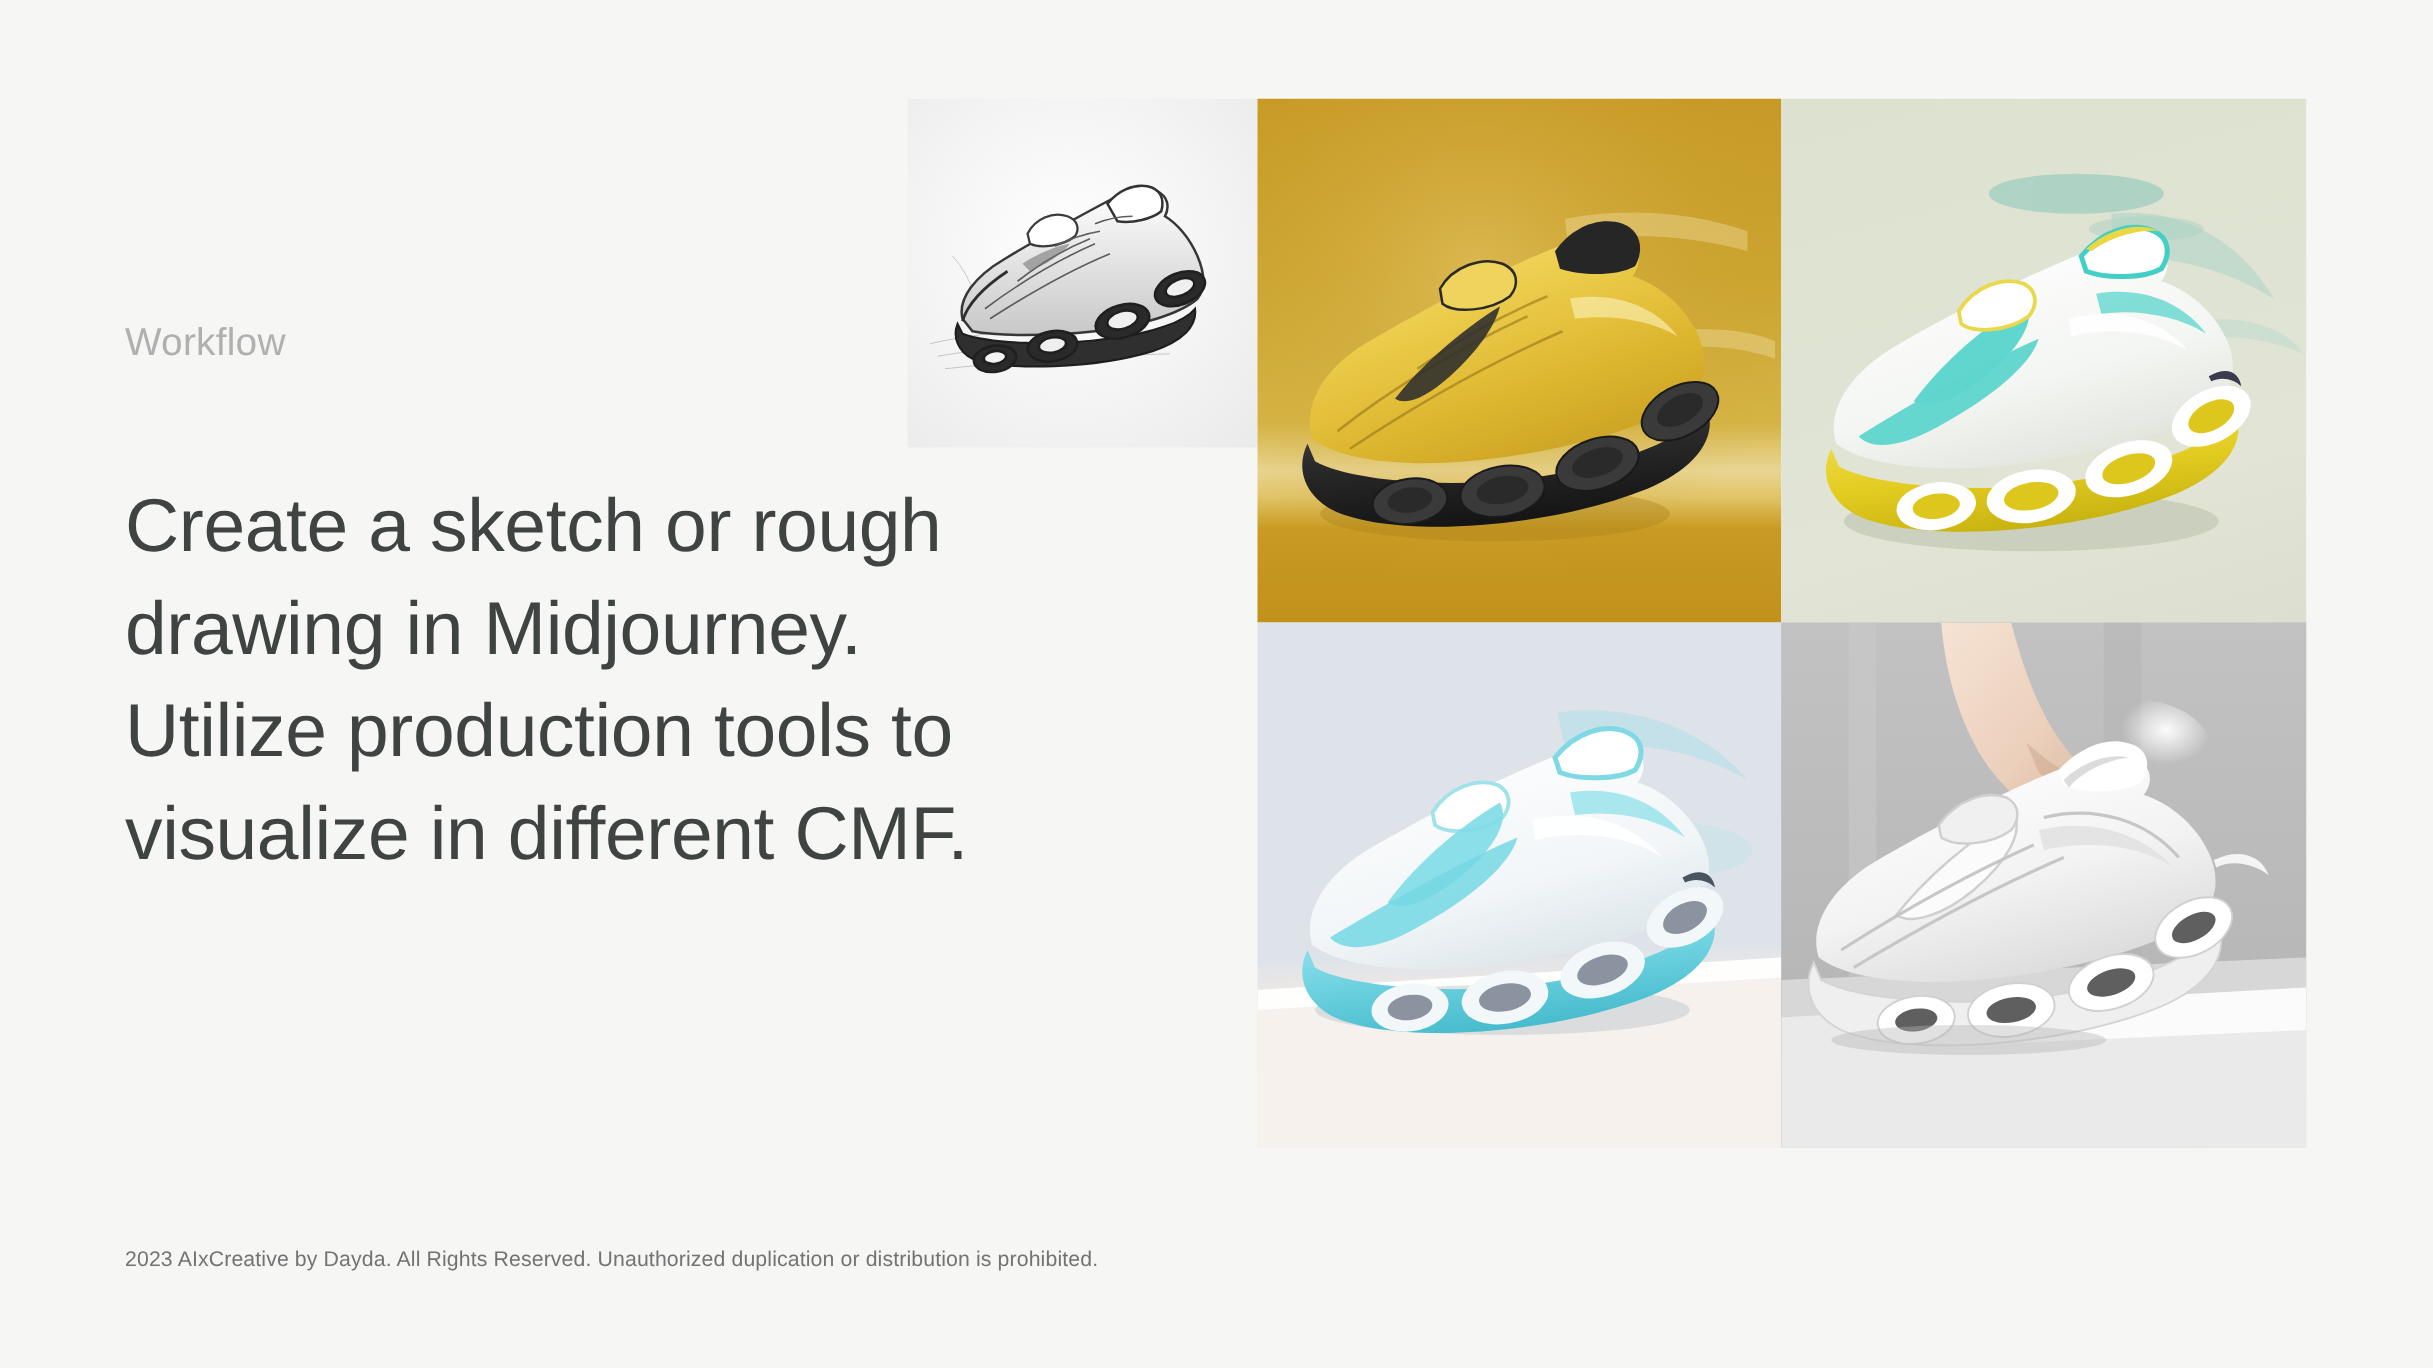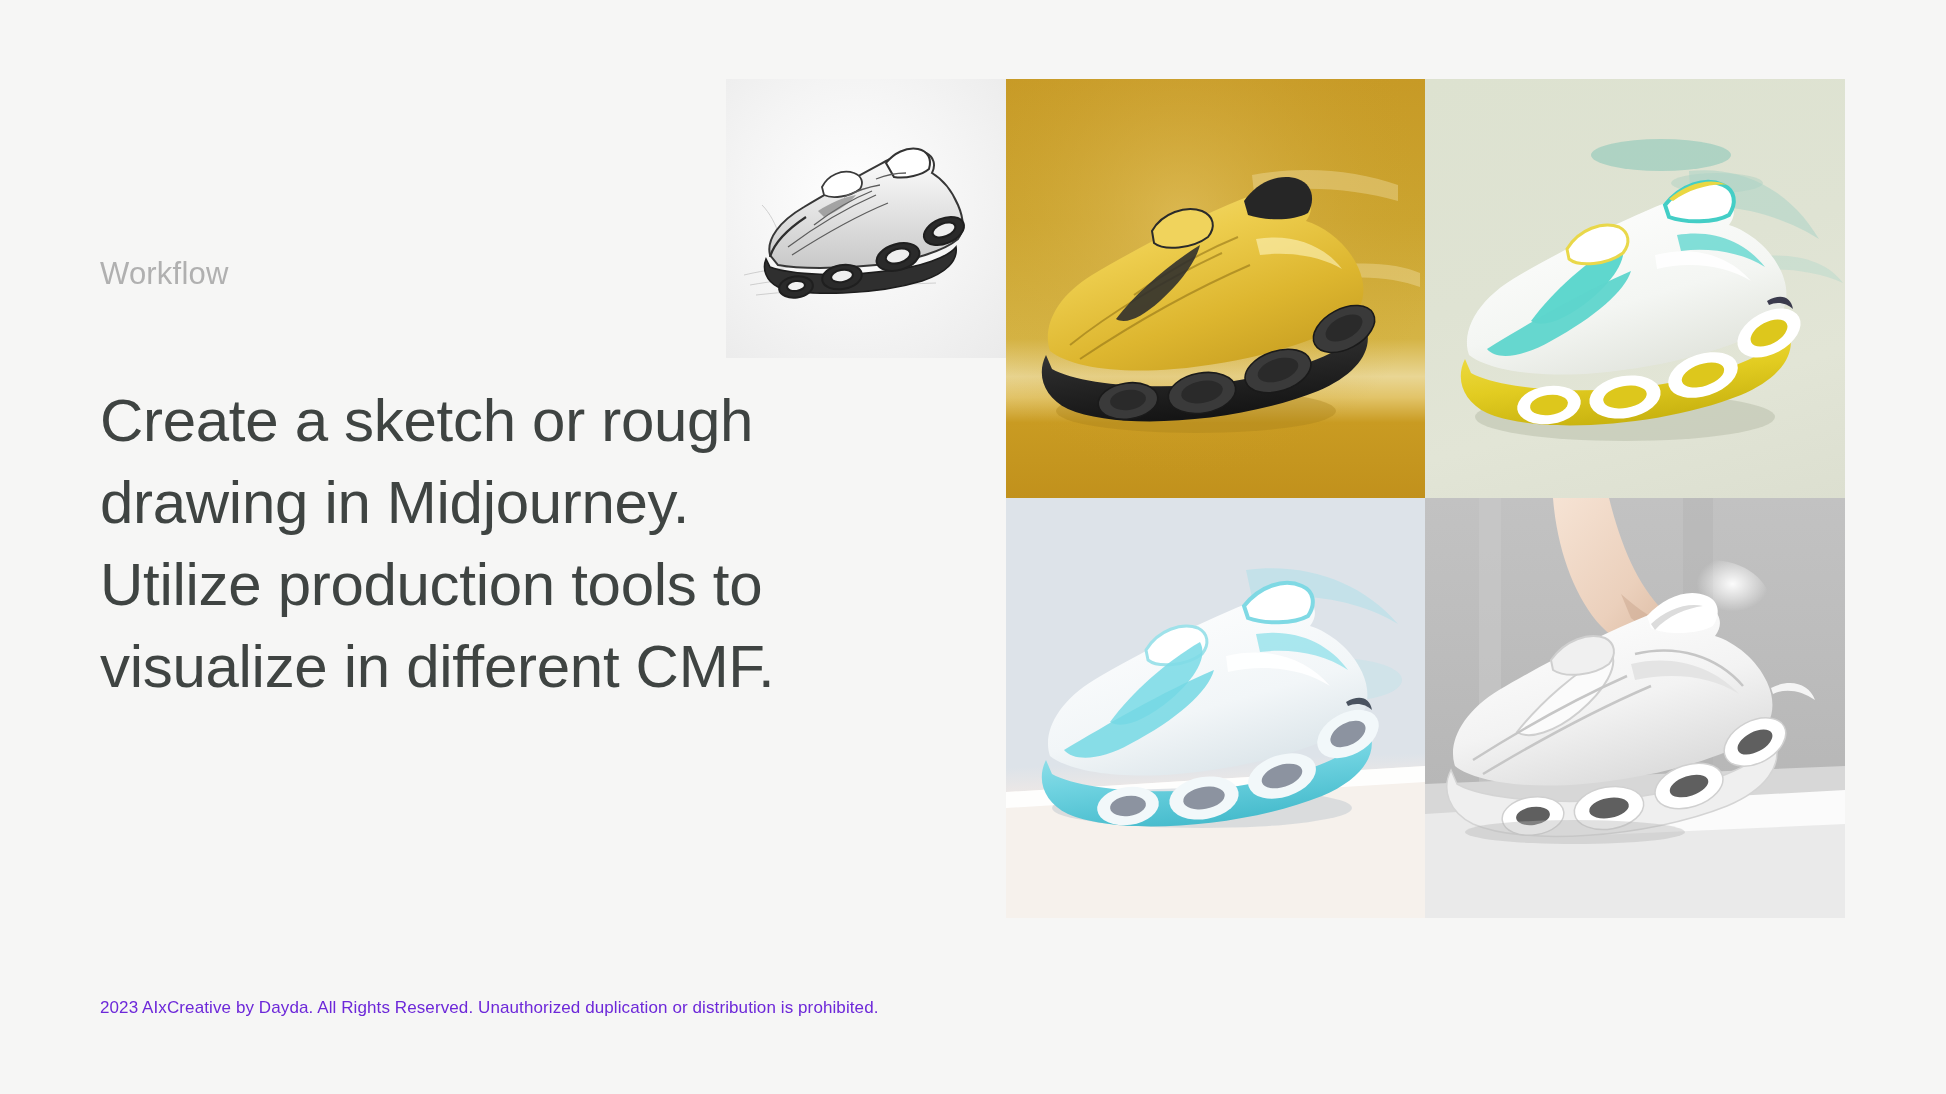--- a/index.html
+++ b/index.html
@@ -56,21 +56,21 @@
     color: #3f4442;
     letter-spacing: -0.3px;
   }
 
   .footer-note {
     position: absolute;
     left: 100px;
     top: 998px;
     font-size: 17px;
     font-weight: 400;
-    color: #6d28d9;
+    color: #737373;
     letter-spacing: 0.1px;
     white-space: nowrap;
     text-align: center;
   }
 
   
   .grid {
     position: absolute;
     left: 726px;
     top: 79px;

